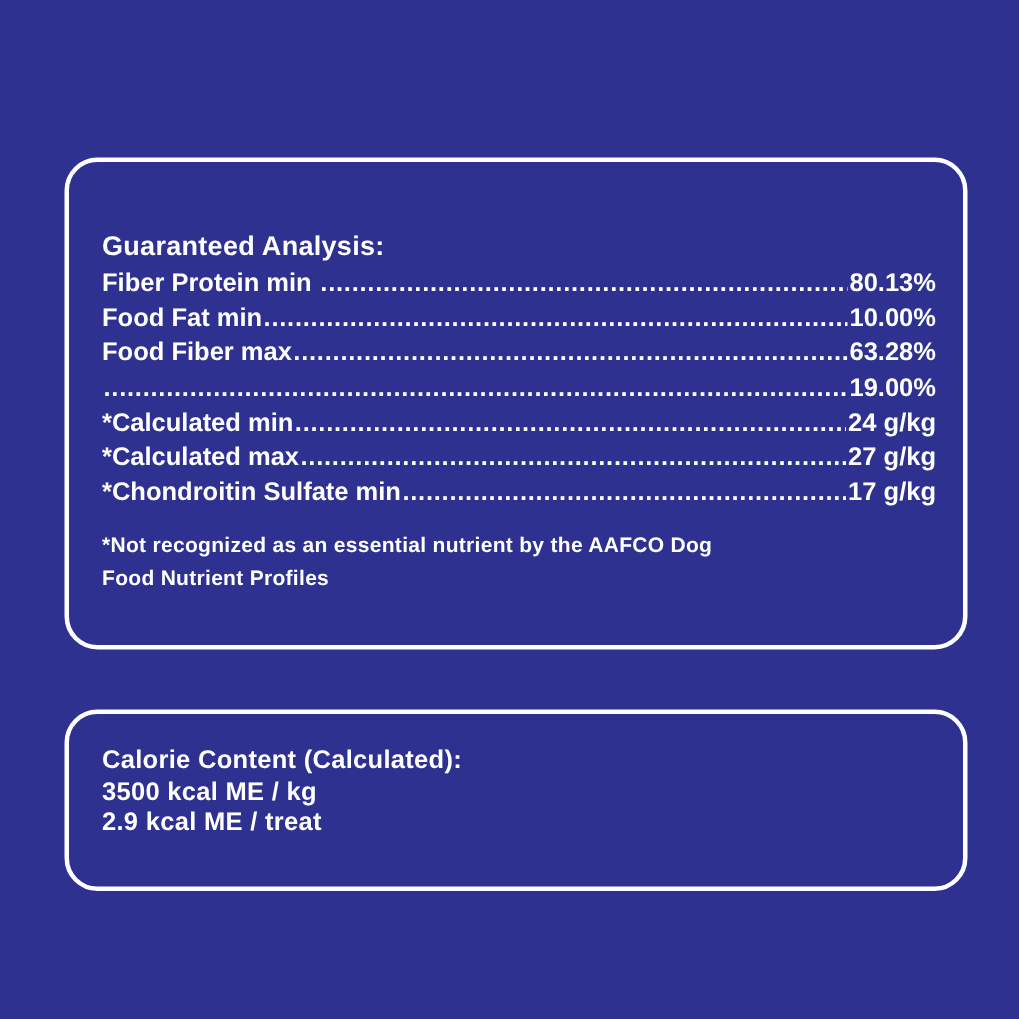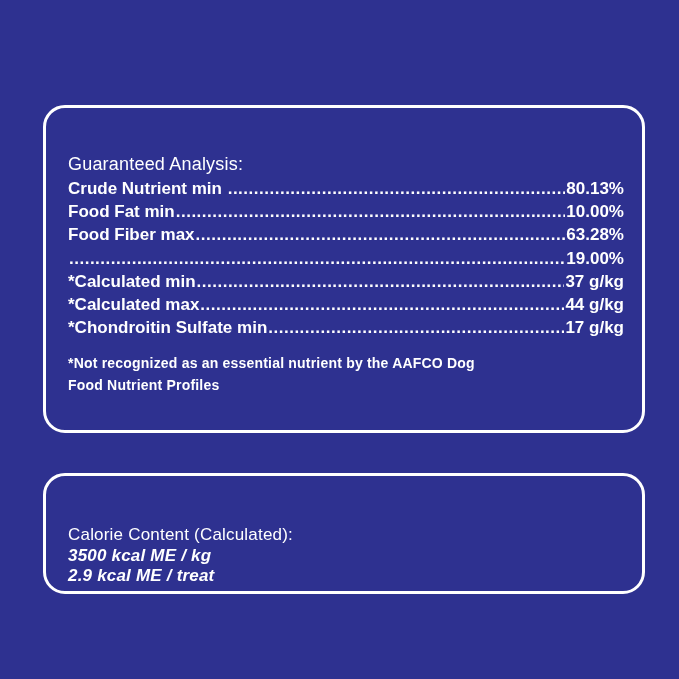--- a/index.html
+++ b/index.html
@@ -29,21 +29,21 @@
     height: 328px;
     padding: 45px 18px 0 22px;
   }
   .panel-cal {
     top: 473px;
     height: 121px;
     padding: 21px 18px 0 22px;
   }
   .panel-title {
     font-size: 18px;
-    font-weight: 400;
+    font-weight: 700;
     line-height: 23px;
     letter-spacing: 0.2px;
   }
   .rows {
     margin-top: 1px;
   }
   .row {
     display: flex;
     align-items: baseline;
     font-size: 17px;
@@ -71,62 +71,60 @@
     font-weight: 700;
     line-height: 22px;
     white-space: pre-line;
     letter-spacing: 0.2px;
   }
   .cal-line {
     font-size: 17px;
     font-weight: 700;
     line-height: 20.5px;
     letter-spacing: 0.2px;
-    font-style: italic;
   }
   .panel-cal .panel-title {
     font-size: 17px;
     line-height: 20.5px;
-    margin-top: 28px;
   }
 </style>
 </head>
 <body>
 
 <div class="panel panel-ga">
   <div class="panel-title">Guaranteed Analysis:</div>
   <div class="rows" id="ga-rows">
       <div class="row">
-        <span class="lbl">Crude Nutrient min </span>
+        <span class="lbl">Fiber Protein min </span>
         <span class="dots">............................................................................................................................................................................................................................</span>
         <span class="val">80.13%</span>
       </div>
       <div class="row">
         <span class="lbl">Food Fat min</span>
         <span class="dots">............................................................................................................................................................................................................................</span>
         <span class="val">10.00%</span>
       </div>
       <div class="row">
         <span class="lbl">Food Fiber max</span>
         <span class="dots">............................................................................................................................................................................................................................</span>
         <span class="val">63.28%</span>
       </div>
       <div class="row">
         <span class="dots">............................................................................................................................................................................................................................</span>
         <span class="val">19.00%</span>
       </div>
       <div class="row">
         <span class="lbl">*Calculated min</span>
         <span class="dots">............................................................................................................................................................................................................................</span>
-        <span class="val">37 g/kg</span>
+        <span class="val">24 g/kg</span>
       </div>
       <div class="row">
         <span class="lbl">*Calculated max</span>
         <span class="dots">............................................................................................................................................................................................................................</span>
-        <span class="val">44 g/kg</span>
+        <span class="val">27 g/kg</span>
       </div>
       <div class="row">
         <span class="lbl">*Chondroitin Sulfate min</span>
         <span class="dots">............................................................................................................................................................................................................................</span>
         <span class="val">17 g/kg</span>
       </div>
     </div>
   <div class="footnote">*Not recognized as an essential nutrient by the AAFCO Dog
 Food Nutrient Profiles</div>
 </div>

